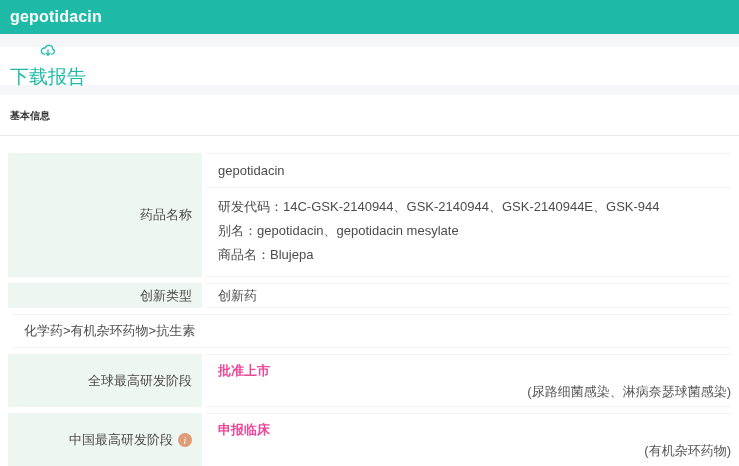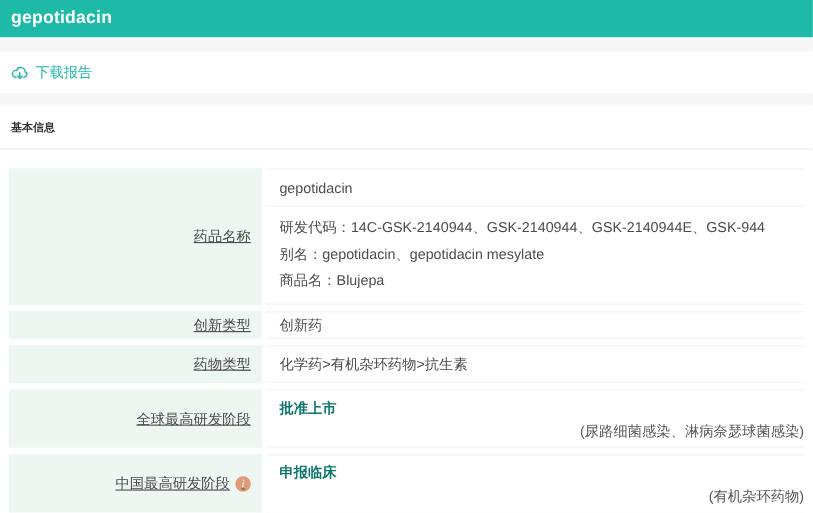--- a/index.html
+++ b/index.html
@@ -20,55 +20,55 @@
     color: #ffffff; font-size: 16px; font-weight: bold; margin: 0;
     letter-spacing: 0.2px;
   }
   .strip { background: #f5f6f8; }
   .strip.s1 { height: 13px; }
   .strip.s2 { height: 10px; }
   
   .toolbar { height: 38px; background: #ffffff; display: flex; align-items: center; padding: 0 10px; }
   .download-link {
     display: inline-flex; align-items: center; gap: 6px;
-    color: #1fb9a8; font-size: 13px; text-decoration: none; cursor: pointer;
+    color: #1fb9a8; font-size: 19px; text-decoration: none; cursor: pointer; flex-direction: column;
   }
   .download-link svg { display: block; }
   
   .section-title {
     margin: 0; padding: 14px 10px 12px;
     font-size: 10px; font-weight: bold; color: #333333;
   }
   .hr { height: 1px; background: #e9eaec; }
   
   .table { margin: 17px 8px 0; }
   .row { display: flex; margin-bottom: 6px; }
   .row .label {
-    width: 230px; flex-shrink: 0;
+    width: 194px; flex-shrink: 0;
     background: #eef6f2; color: #4a4a4a;
     display: flex; align-items: center; justify-content: flex-end;
-    padding-right: 10px; text-align: right; text-decoration: underline;
+    padding-right: 10px; text-align: right;
   }
   .row .value {
     flex: 1; margin-left: 4px; padding-left: 12px;
     border-top: 1px solid #f2f3f4; border-bottom: 1px solid #f2f3f4;
     display: flex; flex-direction: column; justify-content: center;
     background: #ffffff;
   }
   .r1 { min-height: 120px; }
   .r2 { min-height: 25px; justify-content: flex-end; }
   .r3 { min-height: 34px; }
   .r4 { min-height: 53px; }
   .r5 { min-height: 54px; }
   .r1 .value { justify-content: flex-start; }
   .r1 .primary { min-height: 33px; display: flex; align-items: center; }
   .r1 .subdivider { height: 1px; background: #f0f1f2; margin-left: -12px; }
   .r1 .details { padding: 7px 0 9px; }
   .r1 .details div { line-height: 24px; }
-  .stage { font-weight: bold; color: #0f766e; line-height: 21px; }
+  .stage { font-weight: bold; color: #ec4899; line-height: 21px; }
   .paren { line-height: 21px; color: #555555; text-align: right; }
   .info-icon {
     width: 14px; height: 14px; border-radius: 50%;
     background: #e09b77; color: #ffffff;
     display: inline-flex; align-items: center; justify-content: center;
     font-family: "Liberation Serif", serif; font-style: italic; font-size: 10px;
     margin-left: 5px; cursor: pointer; flex-shrink: 0;
   }
 </style>
 </head>
@@ -113,21 +113,20 @@
         </div>
       </div>
     </div>
 
     <div class="row r2">
       <div class="label">创新类型</div>
       <div class="value">创新药</div>
     </div>
 
     <div class="row r3">
-      <div class="label">药物类型</div>
       <div class="value">化学药&gt;有机杂环药物&gt;抗生素</div>
     </div>
 
     <div class="row r4">
       <div class="label">全球最高研发阶段</div>
       <div class="value">
         <div class="stage">批准上市</div>
         <div class="paren">(尿路细菌感染、淋病奈瑟球菌感染)</div>
       </div>
     </div>

